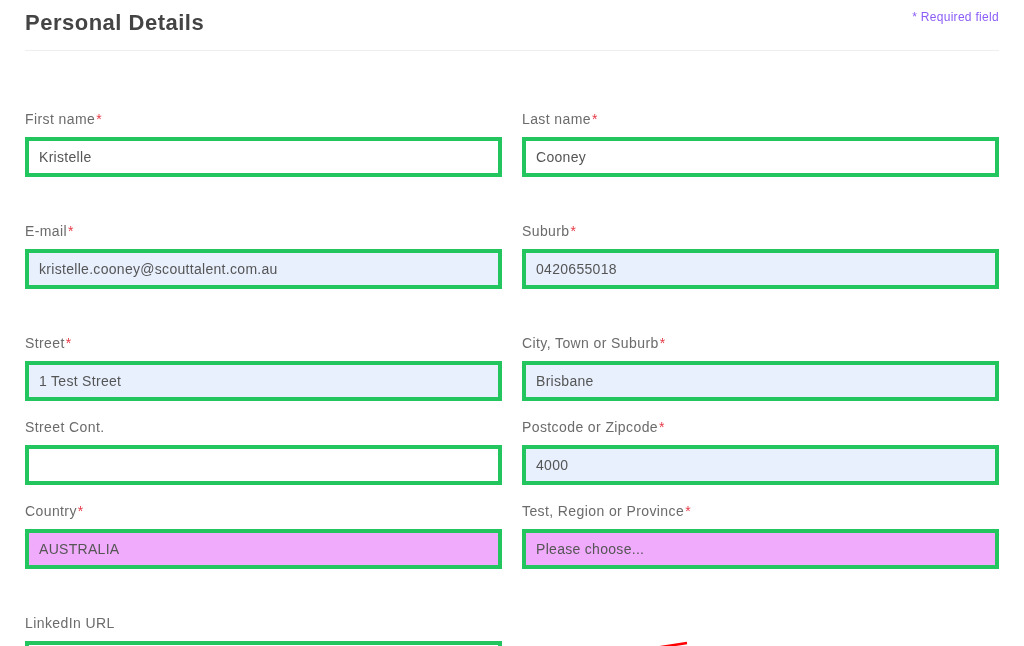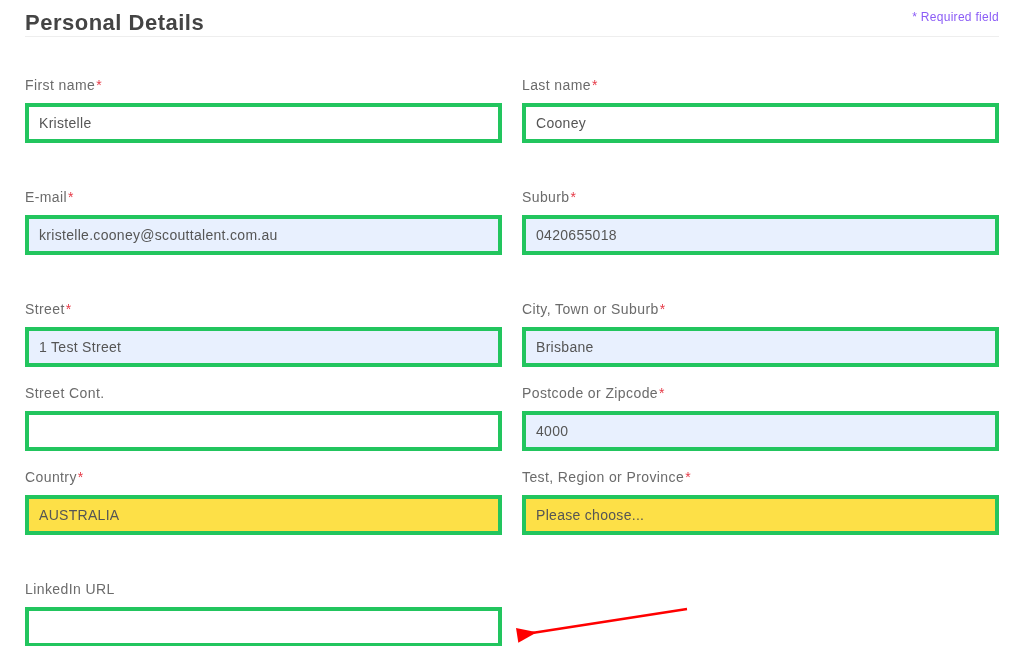--- a/index.html
+++ b/index.html
@@ -9,21 +9,22 @@
       color: #555555;
       padding: 10px 25px;
       width: 1024px;
       letter-spacing: 0.3px;
     }
     .header-row {
       display: flex;
       justify-content: space-between;
       align-items: flex-start;
       border-bottom: 1px solid #eeeeee;
-      margin-bottom: 40px;
+      padding-bottom: 14px;
+      margin-bottom: 60px;
     }
     .page-title {
       font-size: 22px;
       font-weight: 600;
       color: #444444;
       letter-spacing: 0.5px;
     }
     .required-note {
       font-size: 12px;
       color: #8b5cf6;
@@ -62,21 +63,21 @@
       background: #ffffff;
       font-family: inherit;
       letter-spacing: 0.3px;
     }
     .input.filled {
       background: #e8f0fe;
     }
     .select {
       appearance: none;
       -webkit-appearance: none;
-      background: #fde047;
+      background: #f0abfc;
     }
     .arrow-wrap {
       grid-column: 2;
       position: relative;
     }
     .arrow-svg {
       position: absolute;
       left: -10px;
       top: 22px;
     }

